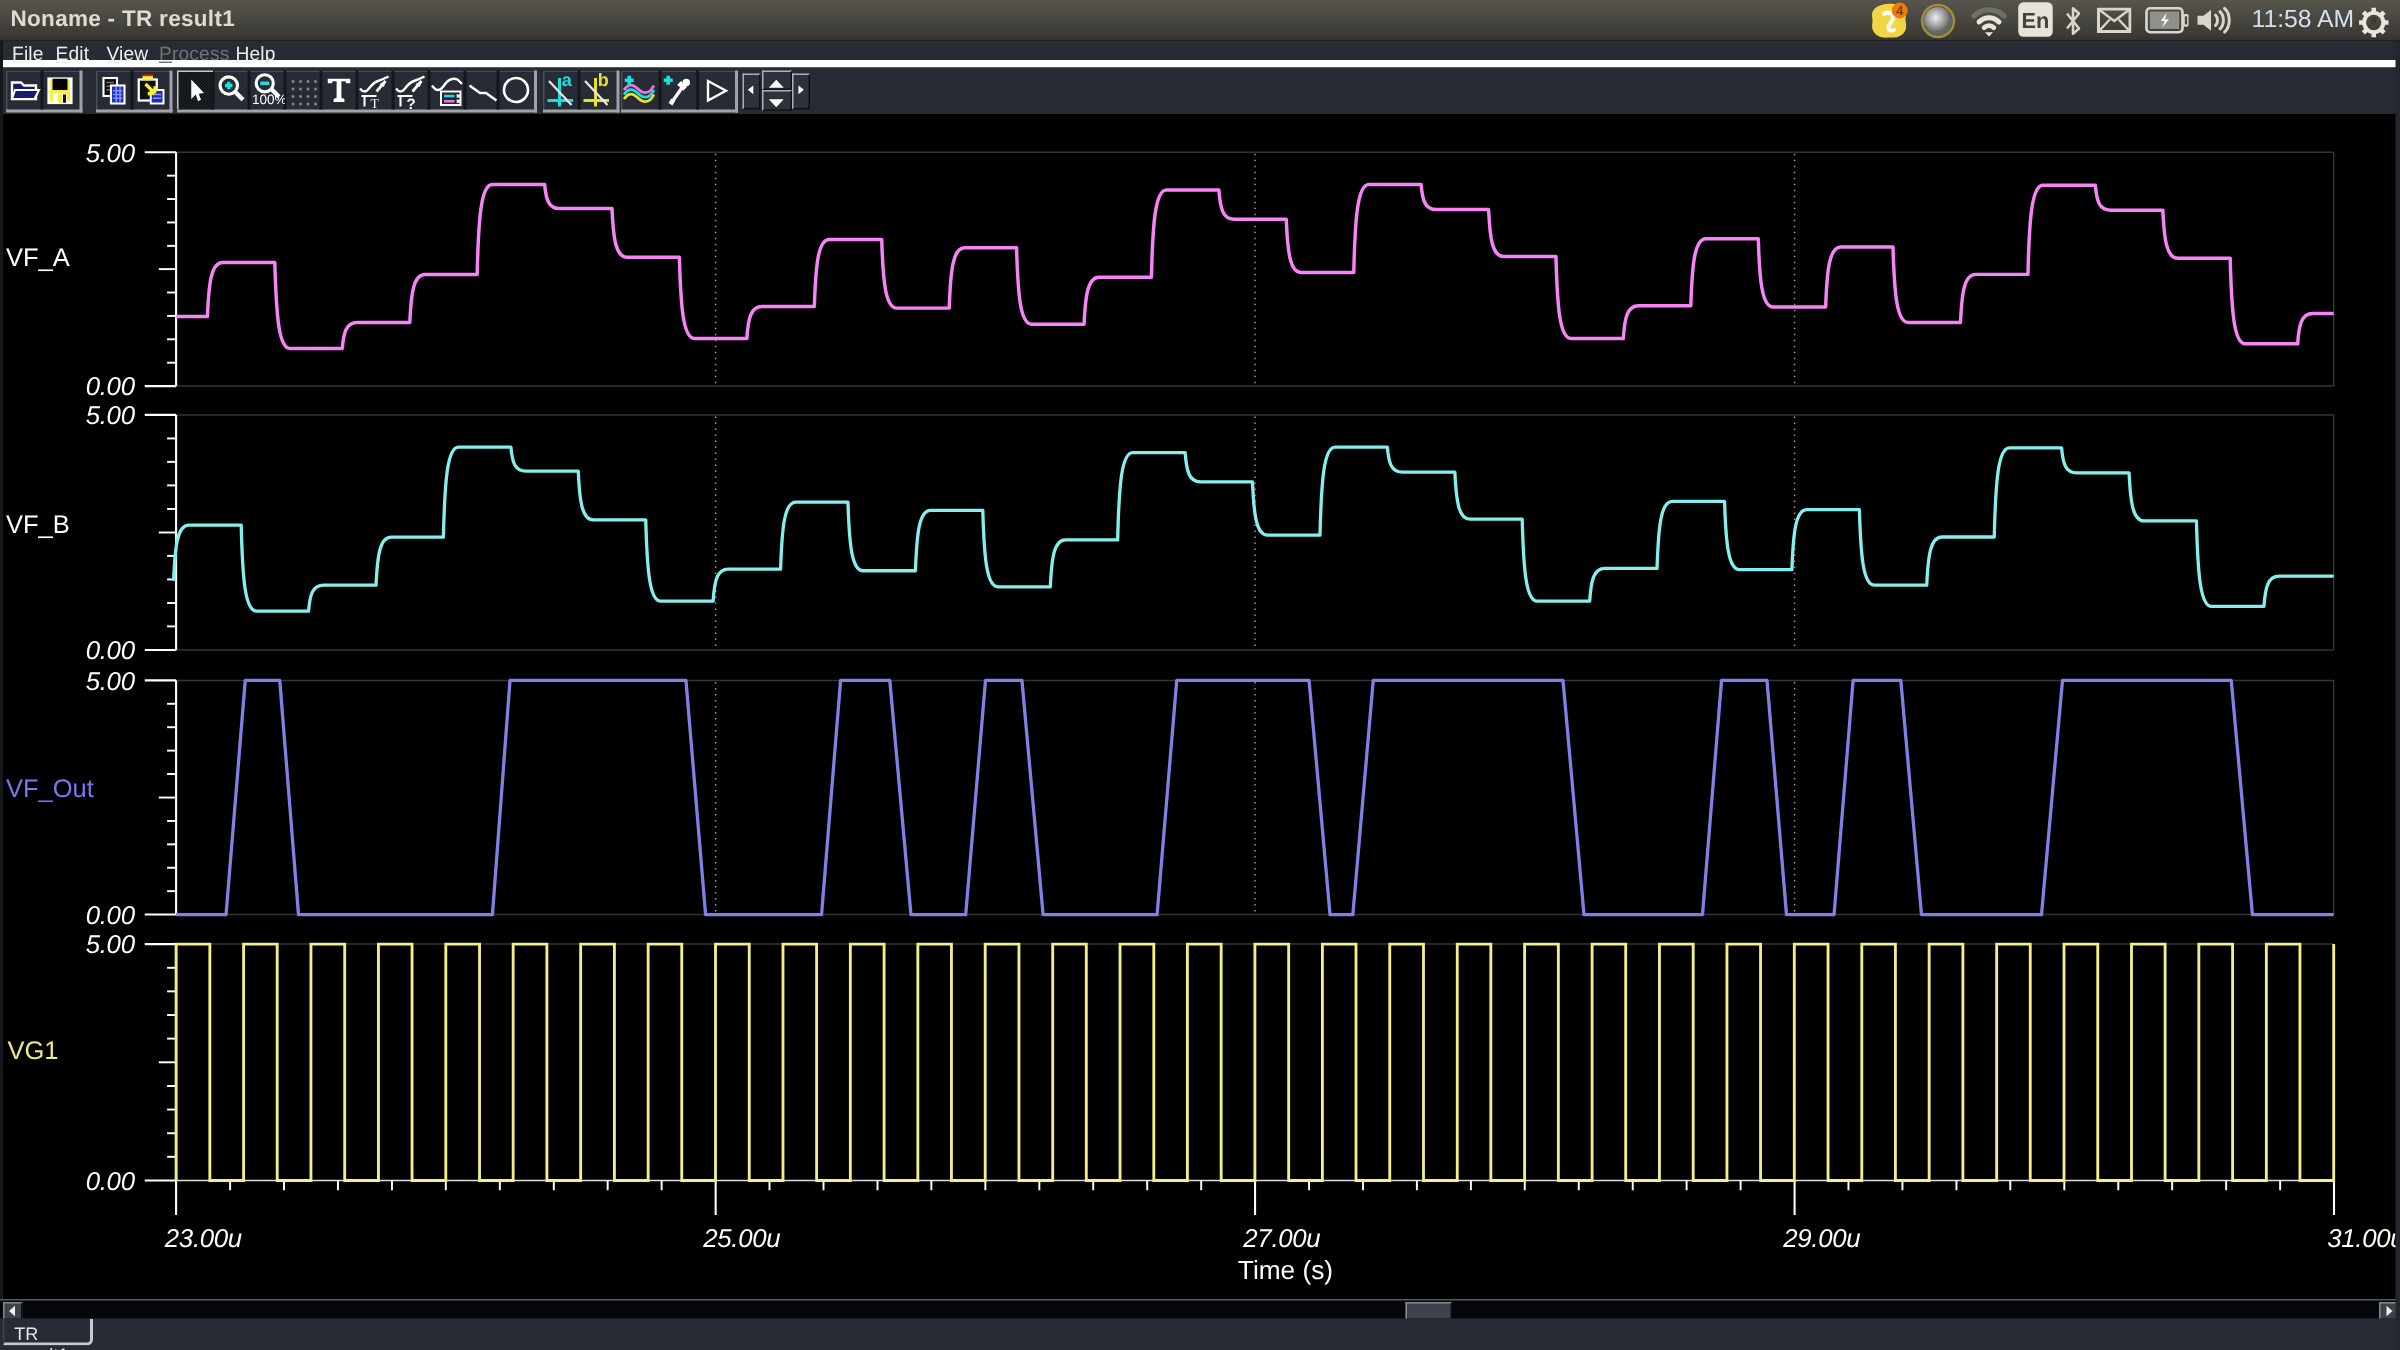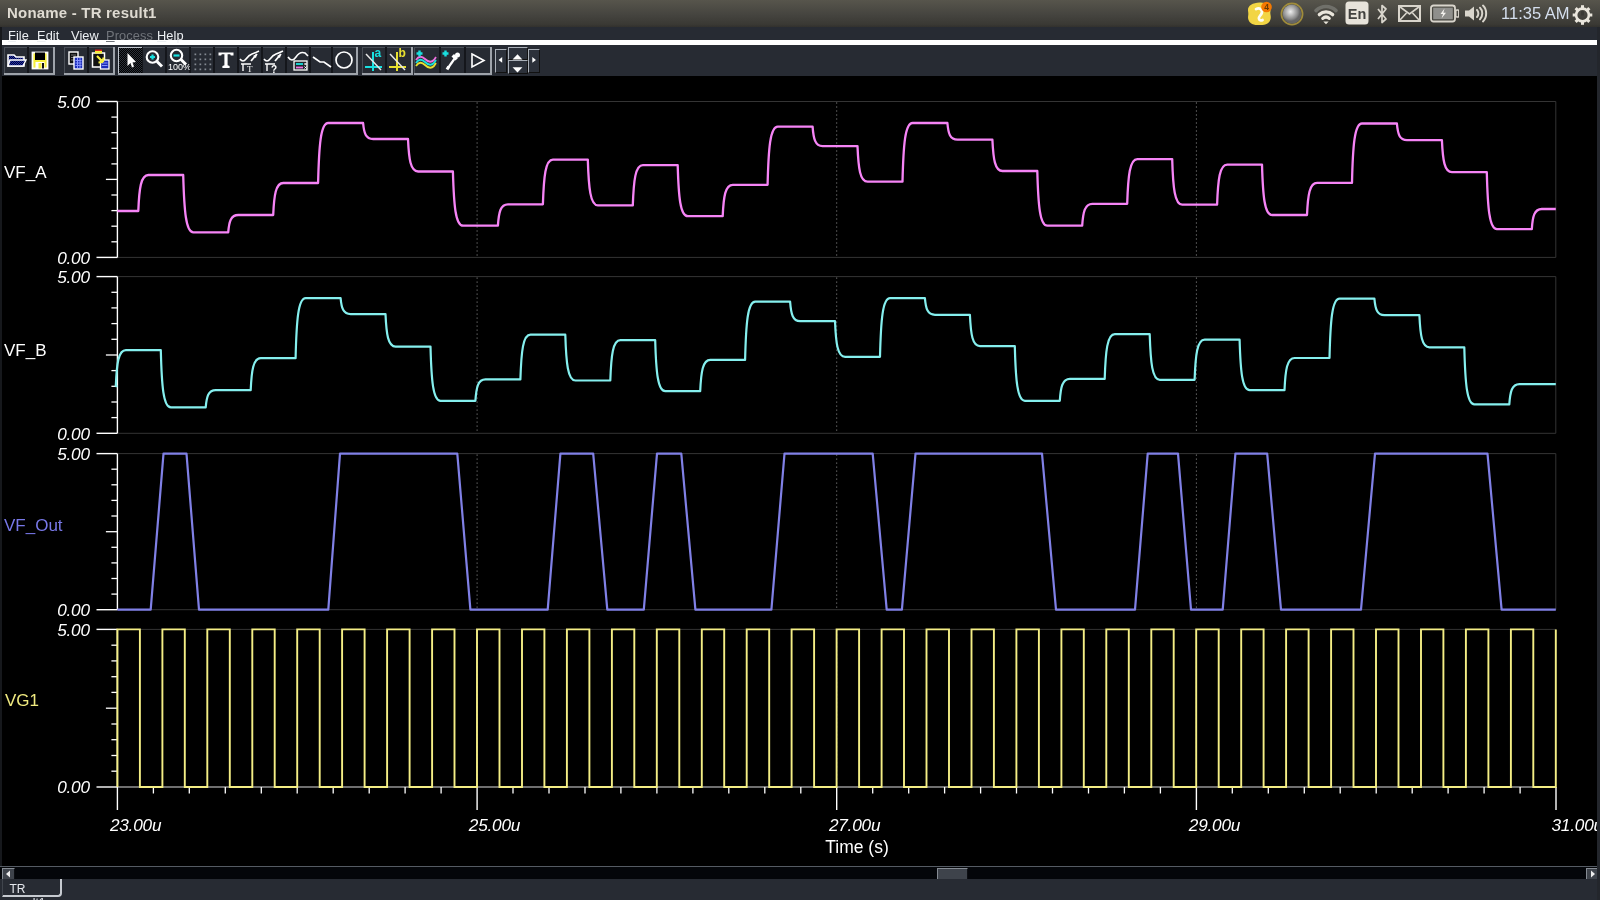--- a/index.html
+++ b/index.html
@@ -232,21 +232,21 @@
           <path d="M11.5 17.6 V21.8"></path>
           <path d="M1.7 12 H5.9"></path>
           <path d="M17.1 12 H21.3"></path>
           <path d="M4.6 5.1 L7.6 8.1"></path>
           <path d="M15.4 15.9 L18.4 18.9"></path>
           <path d="M18.4 5.1 L15.4 8.1"></path>
           <path d="M7.6 15.9 L4.6 18.9"></path>
         </g>
         <path d="M11.5 8.2 V12.5" stroke="#3a3935" stroke-width="3"></path>
       </svg>
-    <span style="position:absolute;left:1501px;top:3.5px;font-size:16.5px;color:#d5dfee">11:35 AM</span>
+    <span style="position:absolute;left:1501px;top:3.5px;font-size:16.5px;color:#d5dfee">11:58 AM</span>
   </div>
   <div id="menubar">
     <span style="left:8px"><u>F</u>ile</span>
     <span style="left:37px"><u>E</u>dit</span>
     <span style="left:71px"><u>V</u>iew</span>
     <span style="left:106px;color:#70747a"><u>P</u>rocess</span>
     <span style="left:157px"><u>H</u>elp</span>
   </div>
   <div id="toolbar">
       <div style="position:absolute;left:3.5px;top:2.0px;width:49.5px;height:26.0px;background:#272b33;border-right:2px solid #9ea3aa;border-bottom:2px solid #9ea3aa;box-shadow:inset 1px 1px 0 #4a4f57;"></div>

